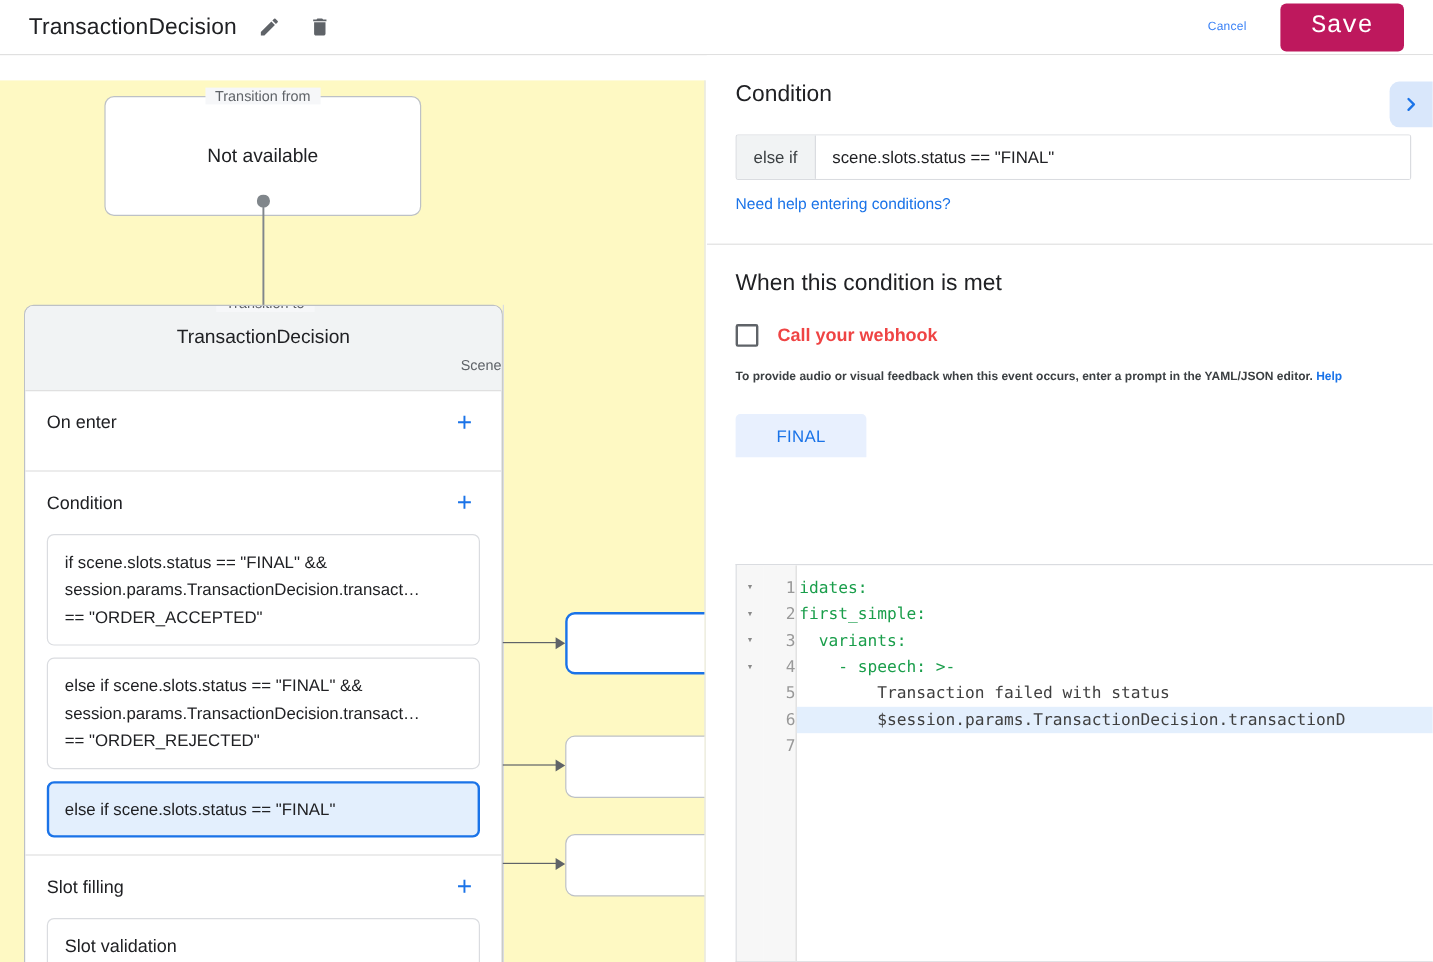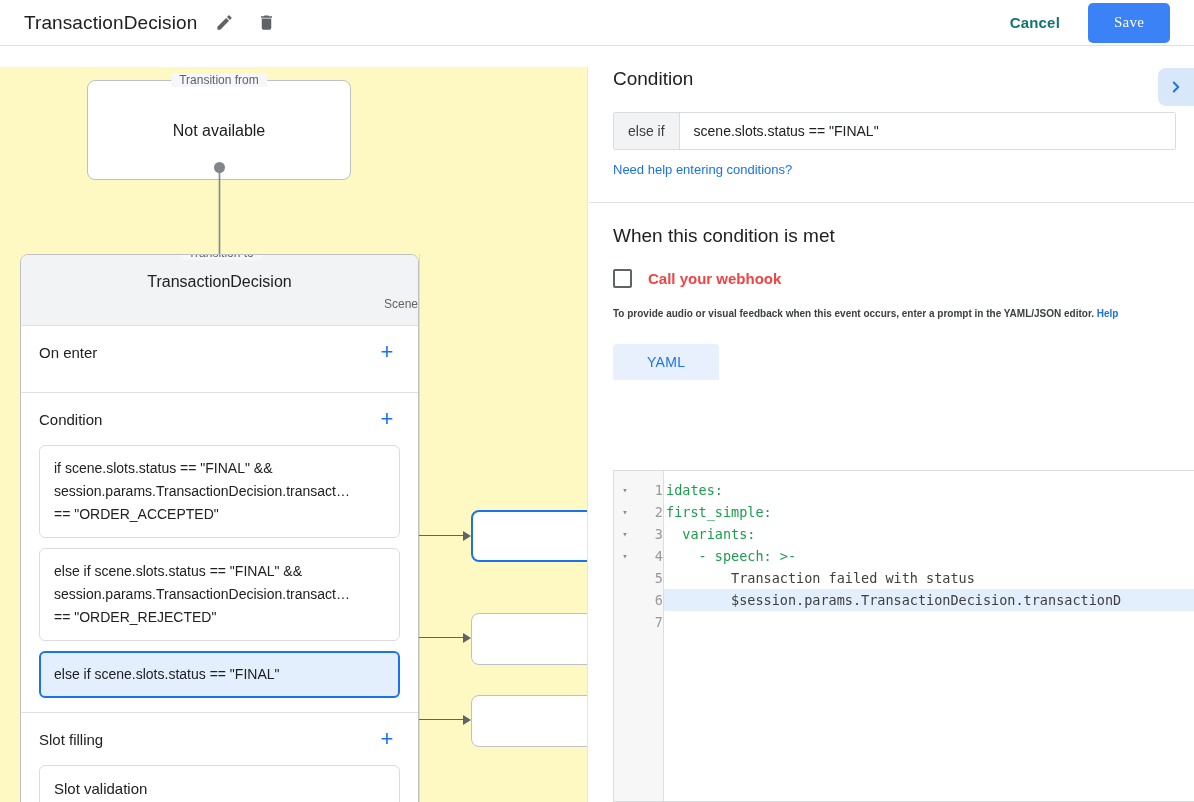--- a/index.html
+++ b/index.html
@@ -25,27 +25,27 @@
   .icon-btn {
     width: 30px; height: 30px; margin-left: 12px;
     display: flex; align-items: center; justify-content: center;
     border-radius: 50%; cursor: pointer;
   }
   .topbar-right {
     margin-left: auto; display: flex; align-items: center; gap: 14px;
     margin-right: 24px;
   }
   #cancel-btn {
-    background: none; border: none; color: #0f766e; font-size: 15px;
-    font-weight: 700; font-family: inherit; padding: 9px 14px;
+    background: none; border: none; color: #3b82f6; font-size: 10px;
+    font-weight: 400; font-family: inherit; padding: 9px 14px;
     border-radius: 4px; cursor: pointer; letter-spacing: .2px;
   }
   #save-btn {
-    background: #3b82f6; border: none; color: #fff; font-size: 15px;
-    font-weight: 500; font-family: Liberation Serif, serif; padding: 0 26px; height: 40px;
+    background: #be185d; border: none; color: #fff; font-size: 21px;
+    font-weight: 500; font-family: Liberation Mono, monospace; padding: 0 26px; height: 40px;
     border-radius: 5px; cursor: pointer; letter-spacing: .2px;
   }
 
   
   #canvas {
     position: absolute; left: 0; top: 46px; width: 588px; height: 756px;
     background: #fef9c3; overflow: hidden;
     border-right: 1px solid #e3e5e8;
     margin-top: 21px;
   }
@@ -357,21 +357,21 @@
 
     <div class="check-row">
       <div class="cbox"></div>
       <span class="check-label bold">Call your webhook</span>
     </div>
 
 
     <p class="hint"><span>To provide audio or visual feedback when this event occurs, enter a prompt in the YAML/JSON editor. </span><a>Help</a></p>
 
     <div id="tabs">
-      <div class="tab active">YAML</div>
+      <div class="tab active">FINAL</div>
     </div>
   </div>
 </div>
 
 <div id="editor">
   <div id="gutter-fold">
       <div class="fold">▾</div>
       <div class="fold">▾</div>
       <div class="fold">▾</div>
       <div class="fold">▾</div>

